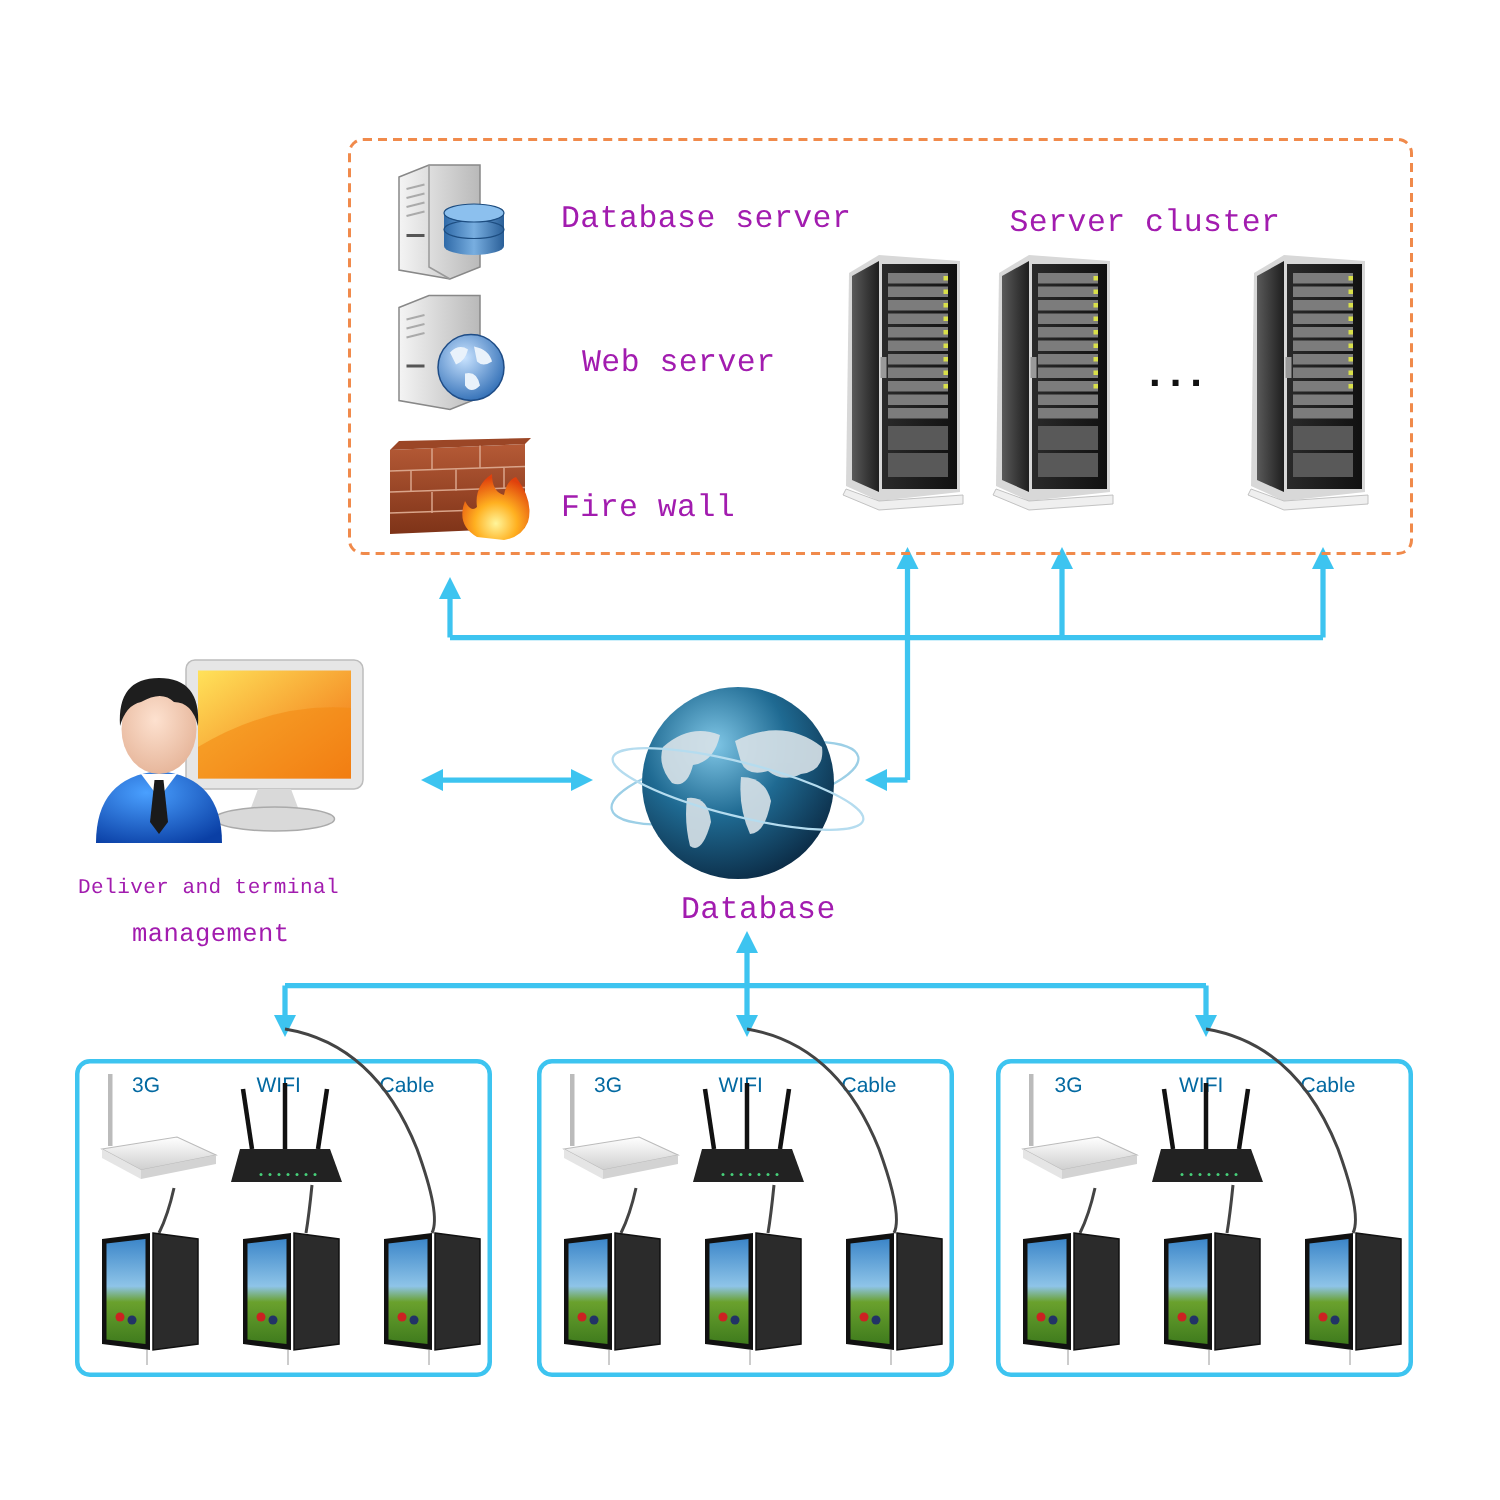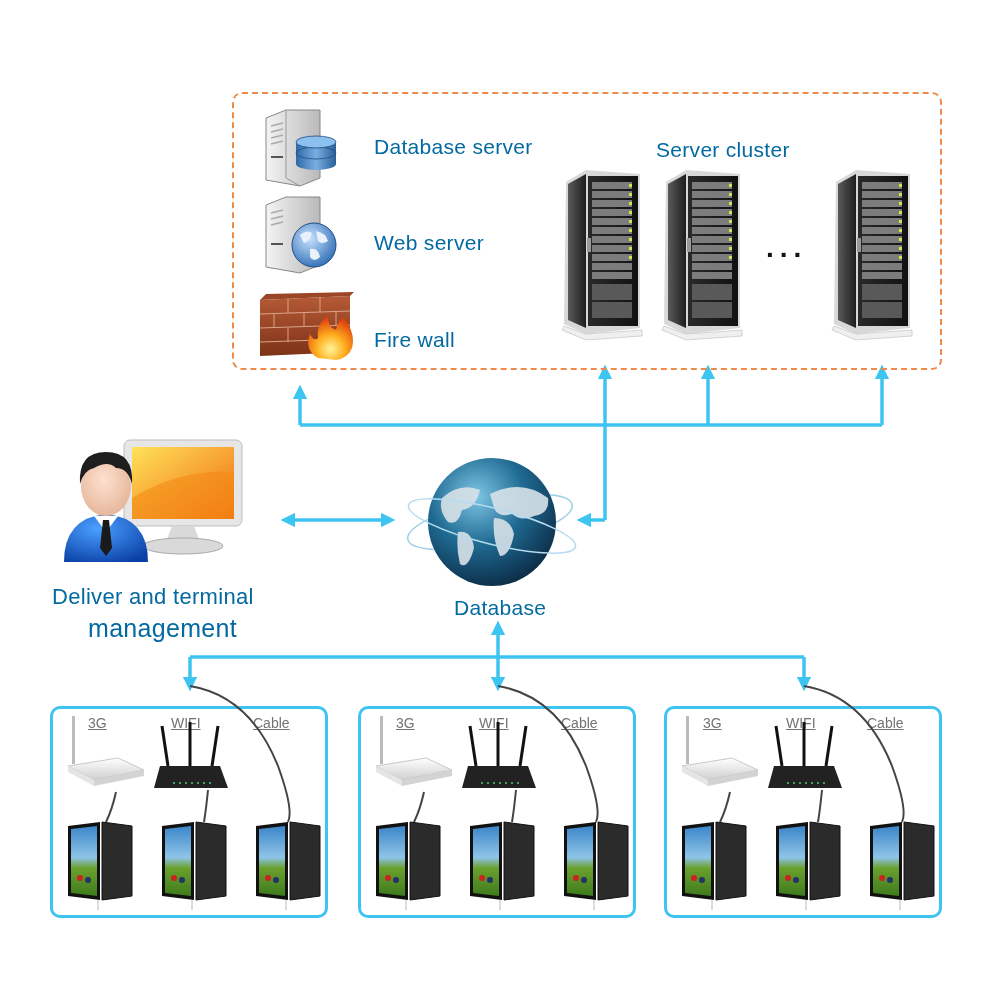--- a/index.html
+++ b/index.html
@@ -1,19 +1,19 @@
 <!DOCTYPE html>
 <html><head>
 <meta charset="utf-8">
 <style>
   html,body{margin:0;padding:0;background:#ffffff;}
   body{width:1000px;height:1000px;position:relative;overflow:hidden;font-family:"Liberation Sans","DejaVu Sans",sans-serif;color:#111;}
   .abs{position:absolute;}
-  .label{position:absolute;font-size:21px;color:#0369a1;white-space:nowrap;letter-spacing:0.3px;}
-  .small-label{position:absolute;font-size:14px;color:#737373;white-space:nowrap;text-decoration:underline;}
+  .label{position:absolute;font-size:21px;color:#a21caf;white-space:nowrap;letter-spacing:0.3px;font-family:Liberation Mono, monospace;}
+  .small-label{position:absolute;font-size:14px;color:#0369a1;white-space:nowrap;}
   #server-zone{position:absolute;left:232px;top:92px;width:710px;height:278px;border:2px dashed #f08a4b;border-radius:10px;box-sizing:border-box;}
   .device-box{position:absolute;top:706px;width:278px;height:212px;border:3px solid #3dc4f0;border-radius:10px;box-sizing:border-box;background:#fff;}
   svg{overflow:visible;}
 </style>
 </head>
 <body>
 
 <svg class="abs" style="left:0;top:0" width="1000" height="1000">
   <defs>
     <marker id="ah" viewBox="0 0 10 10" refX="5" refY="5" markerWidth="4.2" markerHeight="4.2" orient="auto-start-reverse">
@@ -83,21 +83,21 @@
     <g stroke="#aaa" stroke-width="1.5">
         <line x1="9" y1="18" x2="21" y2="15"></line>
         <line x1="9" y1="24" x2="21" y2="21"></line>
         <line x1="9" y1="30" x2="21" y2="27"></line>
       </g>
     <rect x="9" y="48" width="12" height="2" fill="#555"></rect>
     <circle cx="52" cy="50" r="22" fill="url(#wglobe)" stroke="#1e4c86" stroke-width="1"></circle>
     <path d="M38,40 Q44,34 50,38 Q48,46 42,48 Z M54,36 Q64,38 66,46 Q60,50 56,46 Z M48,54 Q56,52 58,62 Q52,68 48,62 Z" fill="#e9f2fb"></path>
   </svg>
 </div>
-<div class="label" style="left:374px;top:231px">Web server</div>
+<div class="label" style="left:388px;top:231px">Web server</div>
 
 <div class="abs" style="left:258px;top:292px">
   <svg width="104" height="70">
     <defs>
       <linearGradient id="brick" x1="0" y1="0" x2="0" y2="1">
           <stop offset="0" stop-color="#b55a36"></stop>
           <stop offset="1" stop-color="#7e3318"></stop>
         </linearGradient>
       <radialGradient id="fire" cx="0.5" cy="0.75" r="0.7">
           <stop offset="0" stop-color="#fff59a"></stop>
@@ -109,21 +109,21 @@
     <path d="M2,8 L8,2 L96,0 L92,4 Z" fill="#9b4626"></path>
     <g stroke="#d9a48a" stroke-width="1" fill="none">
       <path d="M2,22 L92,19 M2,36 L92,33 M2,50 L92,47"></path>
       <path d="M30,7 L30,21 M62,5 L62,20 M16,22 L16,36 M46,21 L46,35 M78,20 L78,34 M30,36 L30,50 M62,34 L62,48"></path>
     </g>
     <path d="M60,66 Q46,58 52,42 Q56,50 60,46 Q58,32 70,24 Q70,36 78,38 Q80,28 86,26 Q98,42 94,56 Q90,66 78,68 Z" fill="url(#fire)"></path>
   </svg>
 </div>
 <div class="label" style="left:374px;top:328px">Fire wall</div>
 
-<div class="label" style="left:656px;top:138px">Server cluster</div>
+<div class="label" style="left:673px;top:138px">Server cluster</div>
 
 <svg class="abs" style="left:562px;top:168px" width="390" height="172">
   <defs>
     <linearGradient id="rackside" x1="0" x2="1">
         <stop offset="0" stop-color="#5a5a5a"></stop>
         <stop offset="1" stop-color="#1e1e1e"></stop>
       </linearGradient>
     <linearGradient id="rackfront" x1="0" x2="1">
         <stop offset="0" stop-color="#2a2a2a"></stop>
         <stop offset="1" stop-color="#111"></stop>
@@ -191,22 +191,22 @@
     <path d="M110,88 L132,88 L138,104 L104,104 Z" fill="#d9d9d9"></path>
     <ellipse cx="121" cy="108" rx="40" ry="8" fill="#d9d9d9" stroke="#aaa"></ellipse>
 
     <path d="M2,124 Q2,80 44,76 Q86,80 86,124 Z" fill="url(#suit)"></path>
     <path d="M32,78 L44,94 L56,78 Z" fill="#fff"></path>
     <path d="M41,82 L47,82 L50,110 L44,118 L38,110 Z" fill="#1a1a1a"></path>
     <ellipse cx="44" cy="48" rx="25" ry="30" fill="url(#face)"></ellipse>
     <path d="M18,46 Q16,14 44,14 Q72,14 70,46 Q66,30 54,30 Q46,22 32,30 Q22,32 18,46 Z" fill="#1e1e1e"></path>
   </svg>
 </div>
-<div class="label" style="left:52px;top:584px;font-size:22px">Deliver and terminal</div>
-<div class="label" style="left:88px;top:614px;font-size:25px">management</div>
+<div class="label" style="left:52px;top:584px;font-size:14px">Deliver and terminal</div>
+<div class="label" style="left:88px;top:614px;font-size:17px">management</div>
 
 <div class="abs" style="left:402px;top:452px">
   <svg width="180" height="140">
     <defs>
       <radialGradient id="globe" cx="0.38" cy="0.3" r="0.75">
           <stop offset="0" stop-color="#7fc6e6"></stop>
           <stop offset="0.5" stop-color="#1f6a92"></stop>
           <stop offset="1" stop-color="#0b2a44"></stop>
         </radialGradient>
     </defs>

